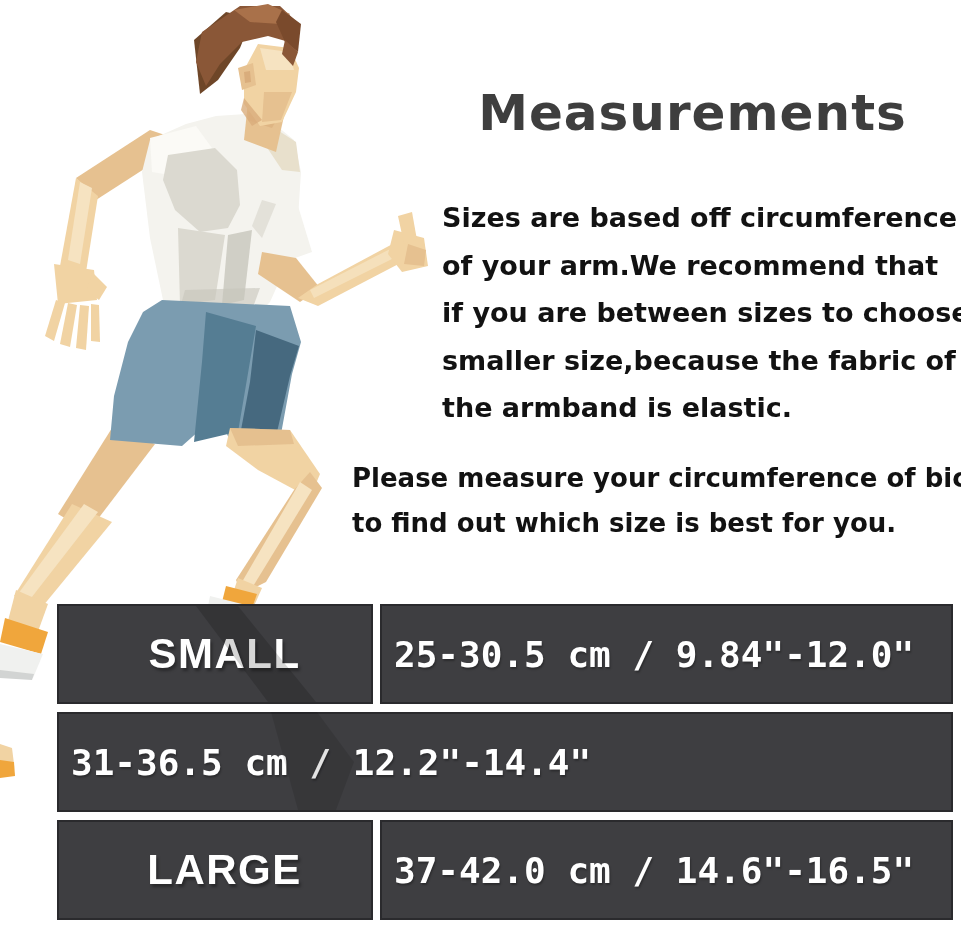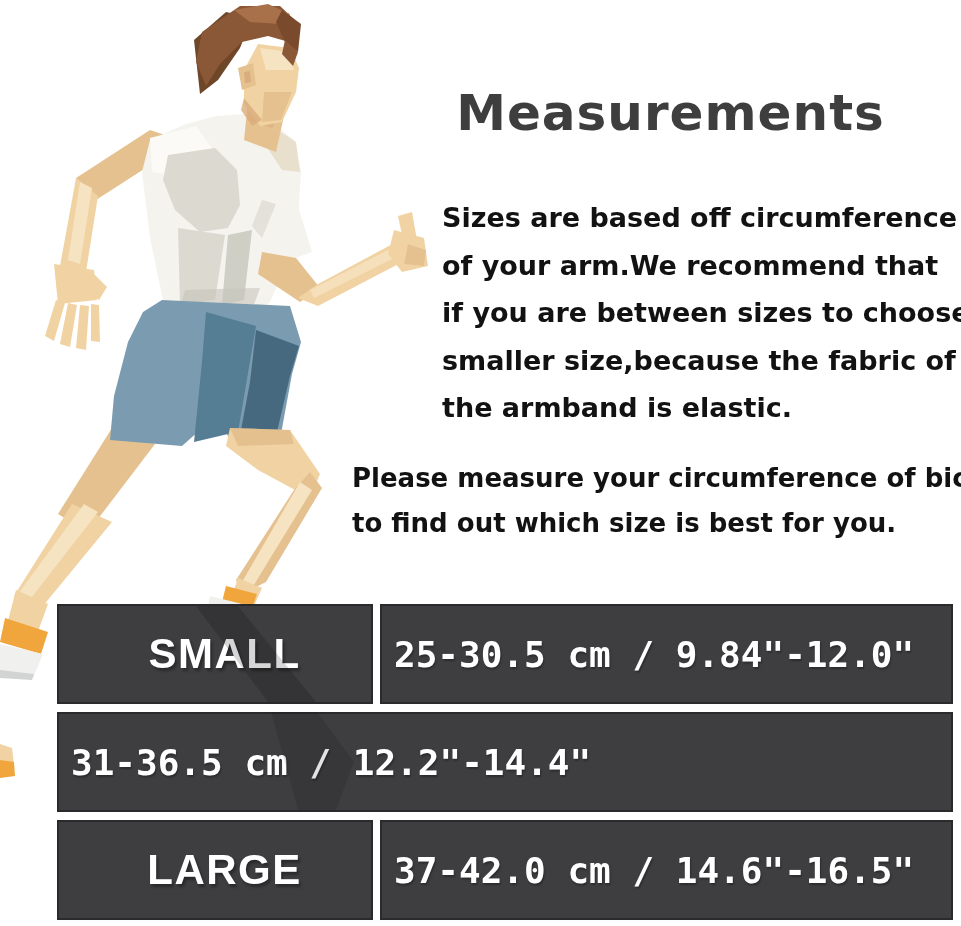--- a/index.html
+++ b/index.html
@@ -3,21 +3,21 @@
 <meta charset="utf-8">
 <style>
   html,body{margin:0;padding:0;}
   body{
     width:961px;height:926px;position:relative;background:#ffffff;
     overflow:hidden;font-family:"DejaVu Sans",sans-serif;
   }
   .abs{position:absolute;}
   #runner-svg{left:0;top:0;z-index:1;}
   #title{
-    left:408px;top:84px;width:525px;text-align:center;
+    left:430px;top:84px;width:525px;text-align:center;
     font-size:50px;font-weight:bold;color:#3e3e3e;letter-spacing:1px;z-index:2;
   }
   #intro{
     left:442px;top:194px;z-index:2;color:#121212;
     font-size:27px;font-weight:bold;line-height:47.5px;white-space:nowrap;
   }
   #note{
     left:352px;top:456px;z-index:2;color:#121212;
     font-size:26px;font-weight:bold;line-height:44.5px;white-space:nowrap;
   }

